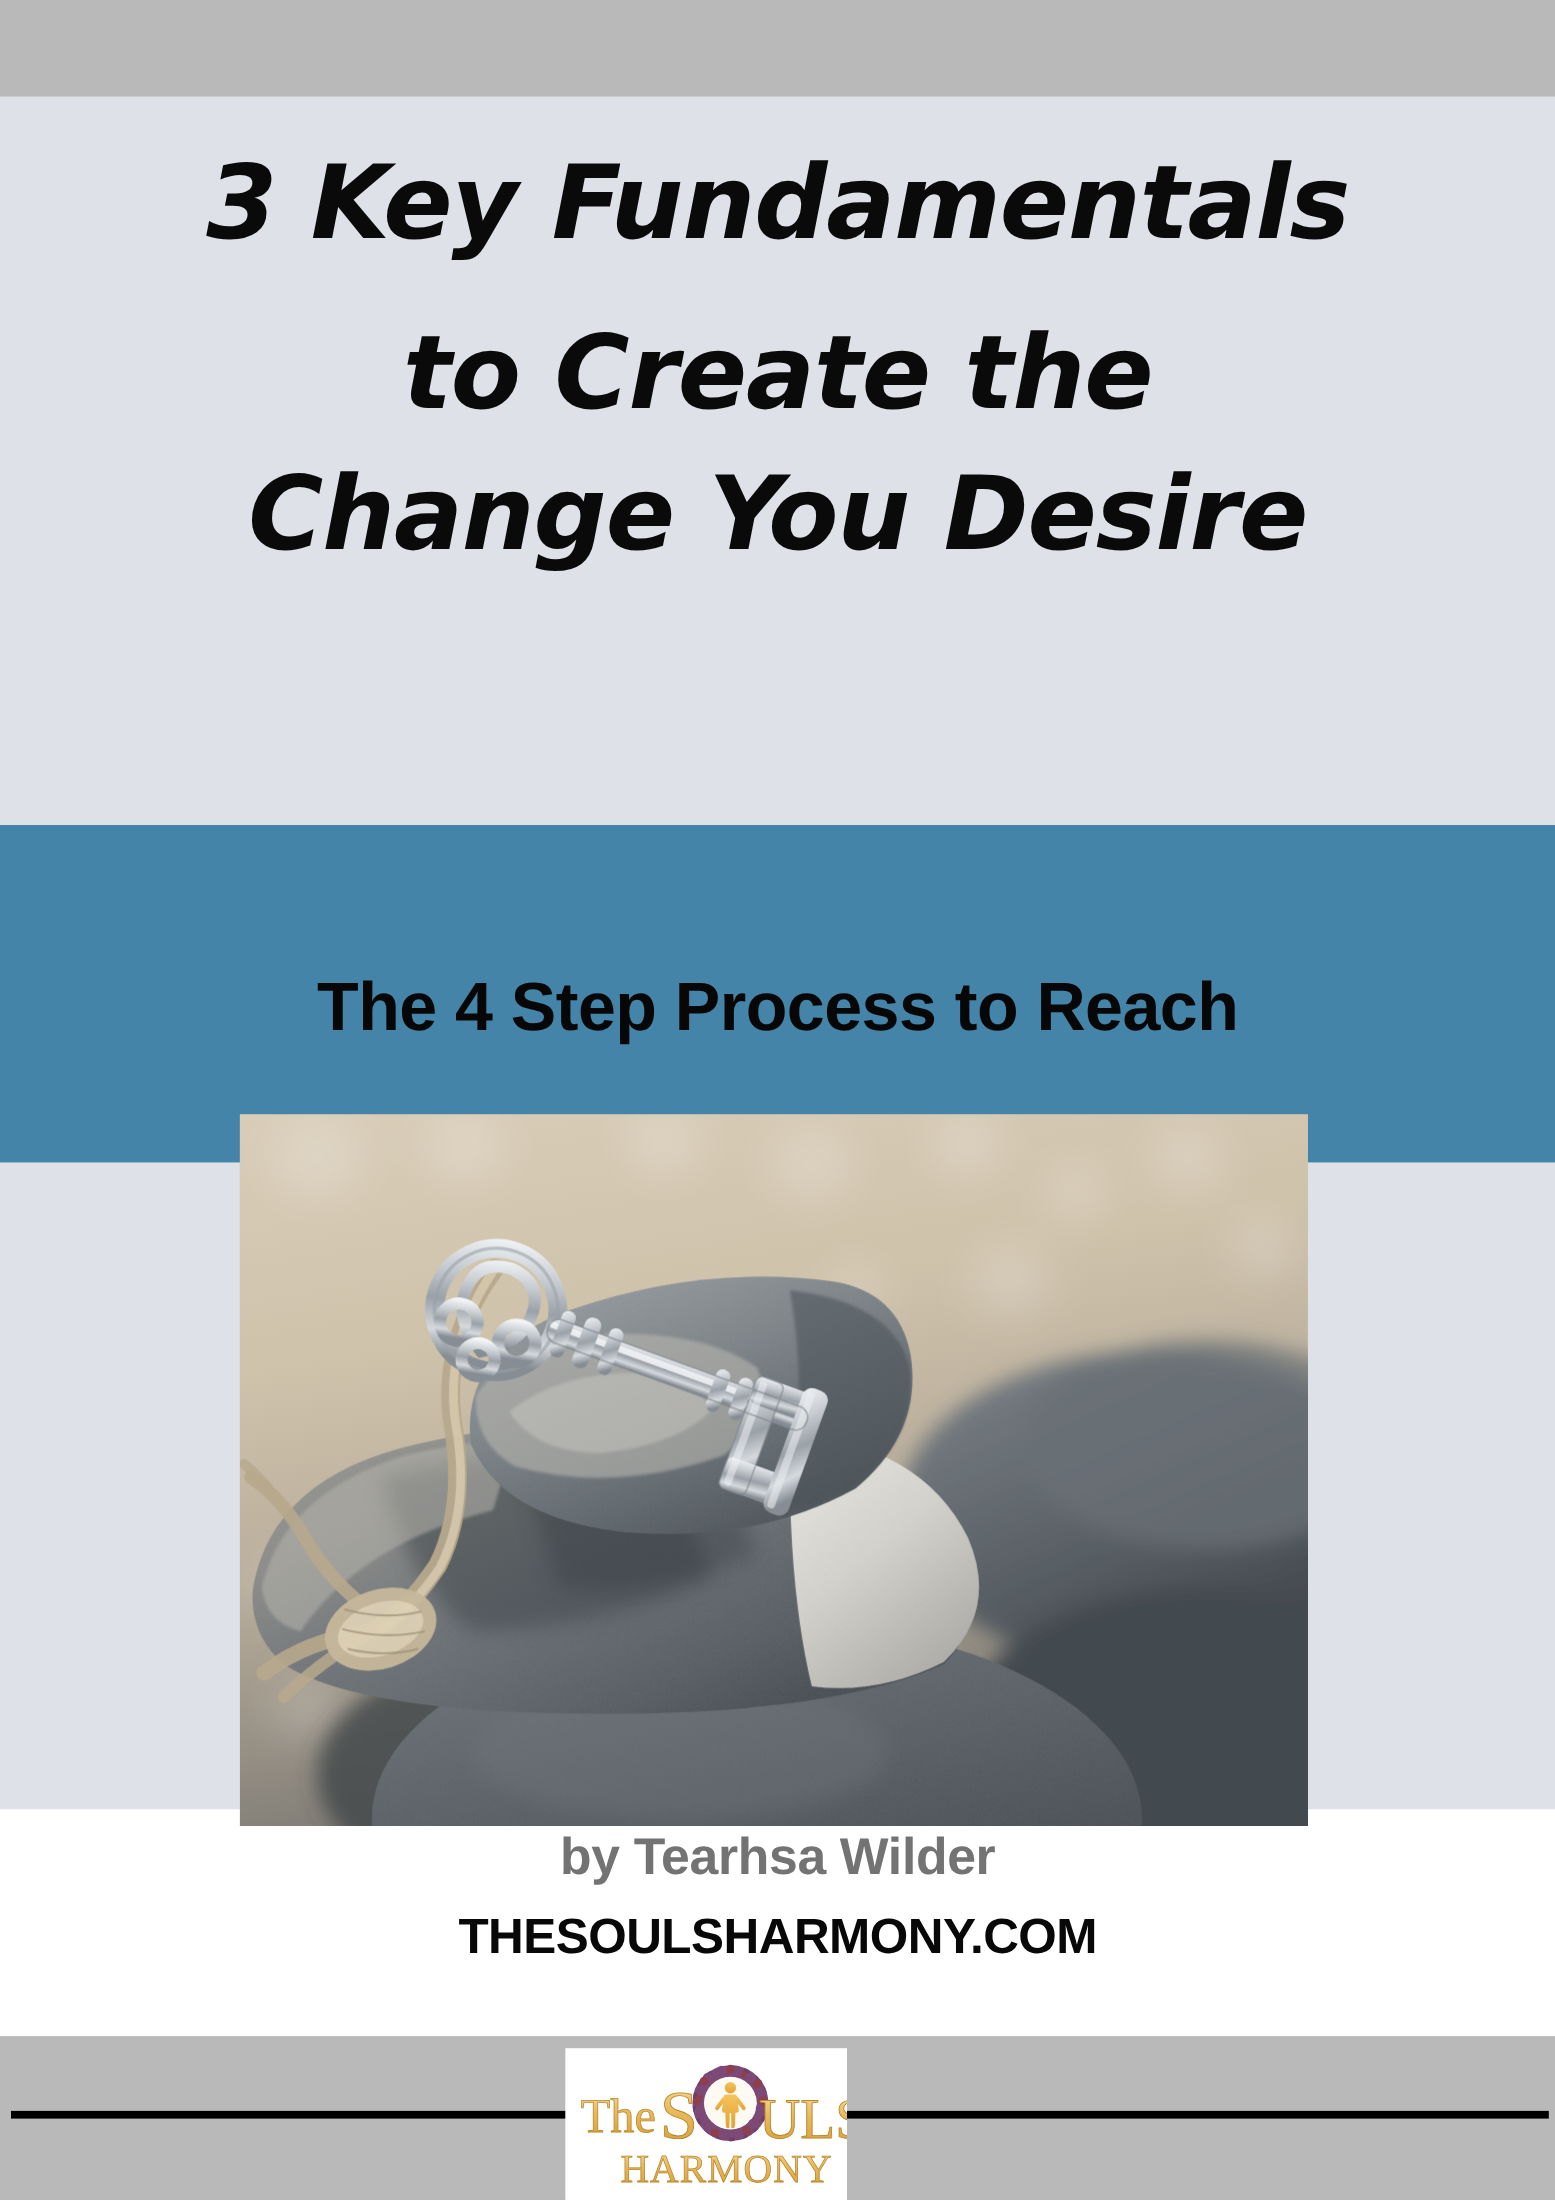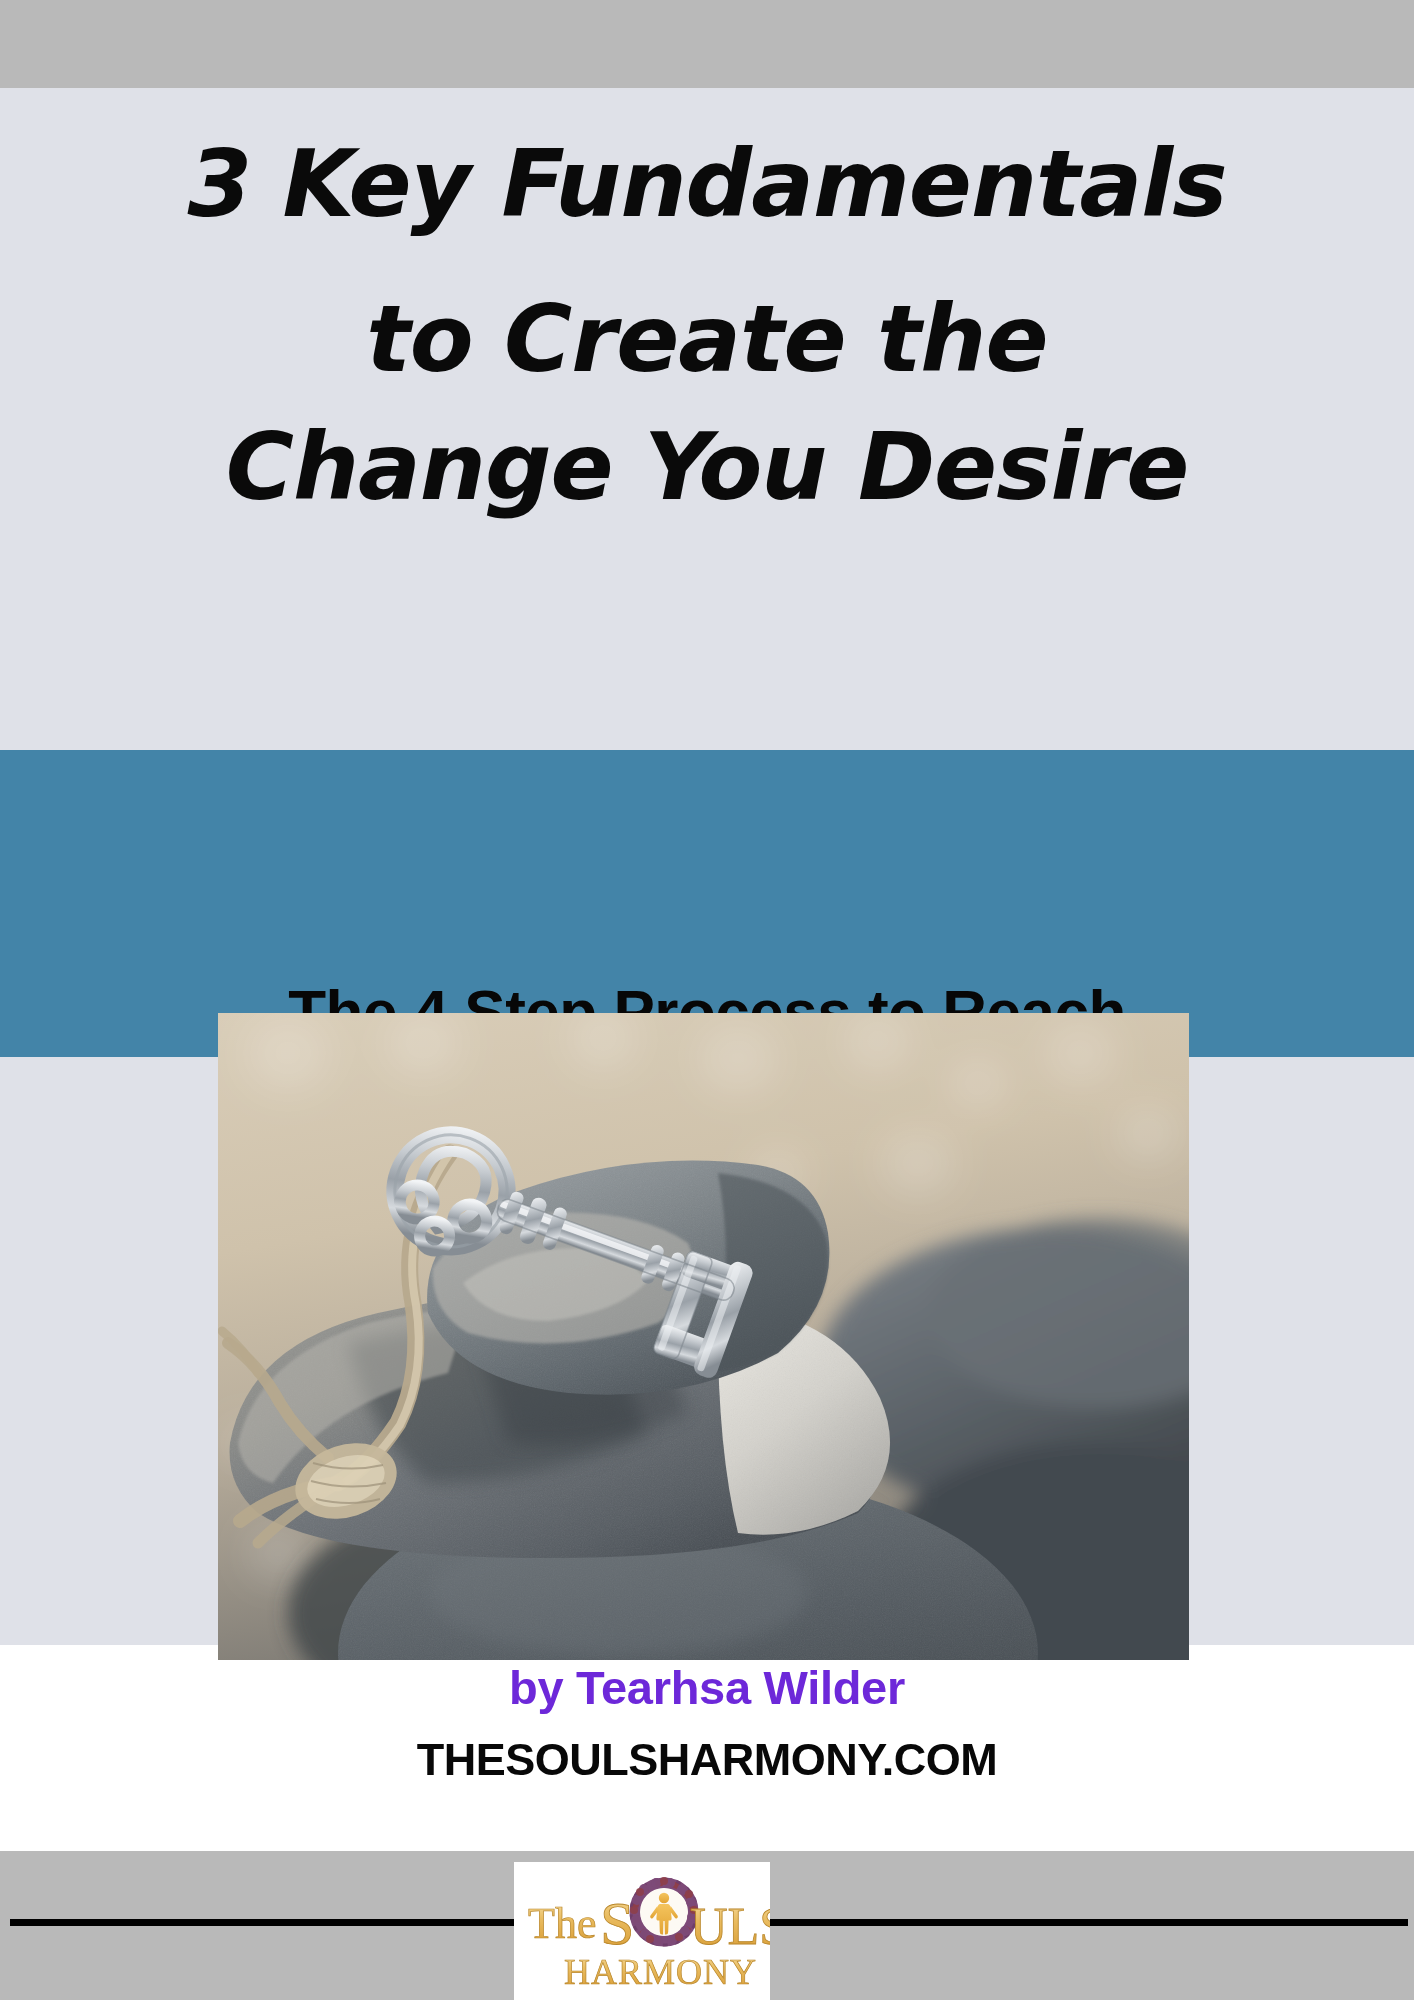--- a/index.html
+++ b/index.html
@@ -64,23 +64,23 @@
   .tl-3 { font-size: 93px; margin-top: 35px; }
 
   
   .subtitle-band {
     position: absolute;
     left: 0; top: 750px;
     width: 1414px;
     height: 307px;
     background: #4384a8;
     display: flex;
-    flex-direction: column;
+    flex-direction: row;
     align-items: center;
-    justify-content: flex-end;
+    justify-content: space-between;
     padding-top: 24px;
     box-sizing: border-box;
   }
   .subtitle-line {
     display: block;
     width: 100%;
     text-align: center;
     color: #070707;
     font-family: "Liberation Sans", sans-serif;
     font-weight: bold;
@@ -126,21 +126,21 @@
     left: 0;
     top: 1660px;
     width: 1414px;
     text-align: center;
   }
   .author-name {
     display: block;
     font-family: "Liberation Sans", sans-serif;
     font-weight: bold;
     font-size: 47px;
-    color: #6d28d9;
+    color: #737373;
     letter-spacing: -0.3px;
     line-height: 1.2;
   }
   .author-site {
     display: block;
     font-family: "Liberation Sans", sans-serif;
     font-weight: bold;
     font-size: 45px;
     color: #080808;
     letter-spacing: -0.5px;

